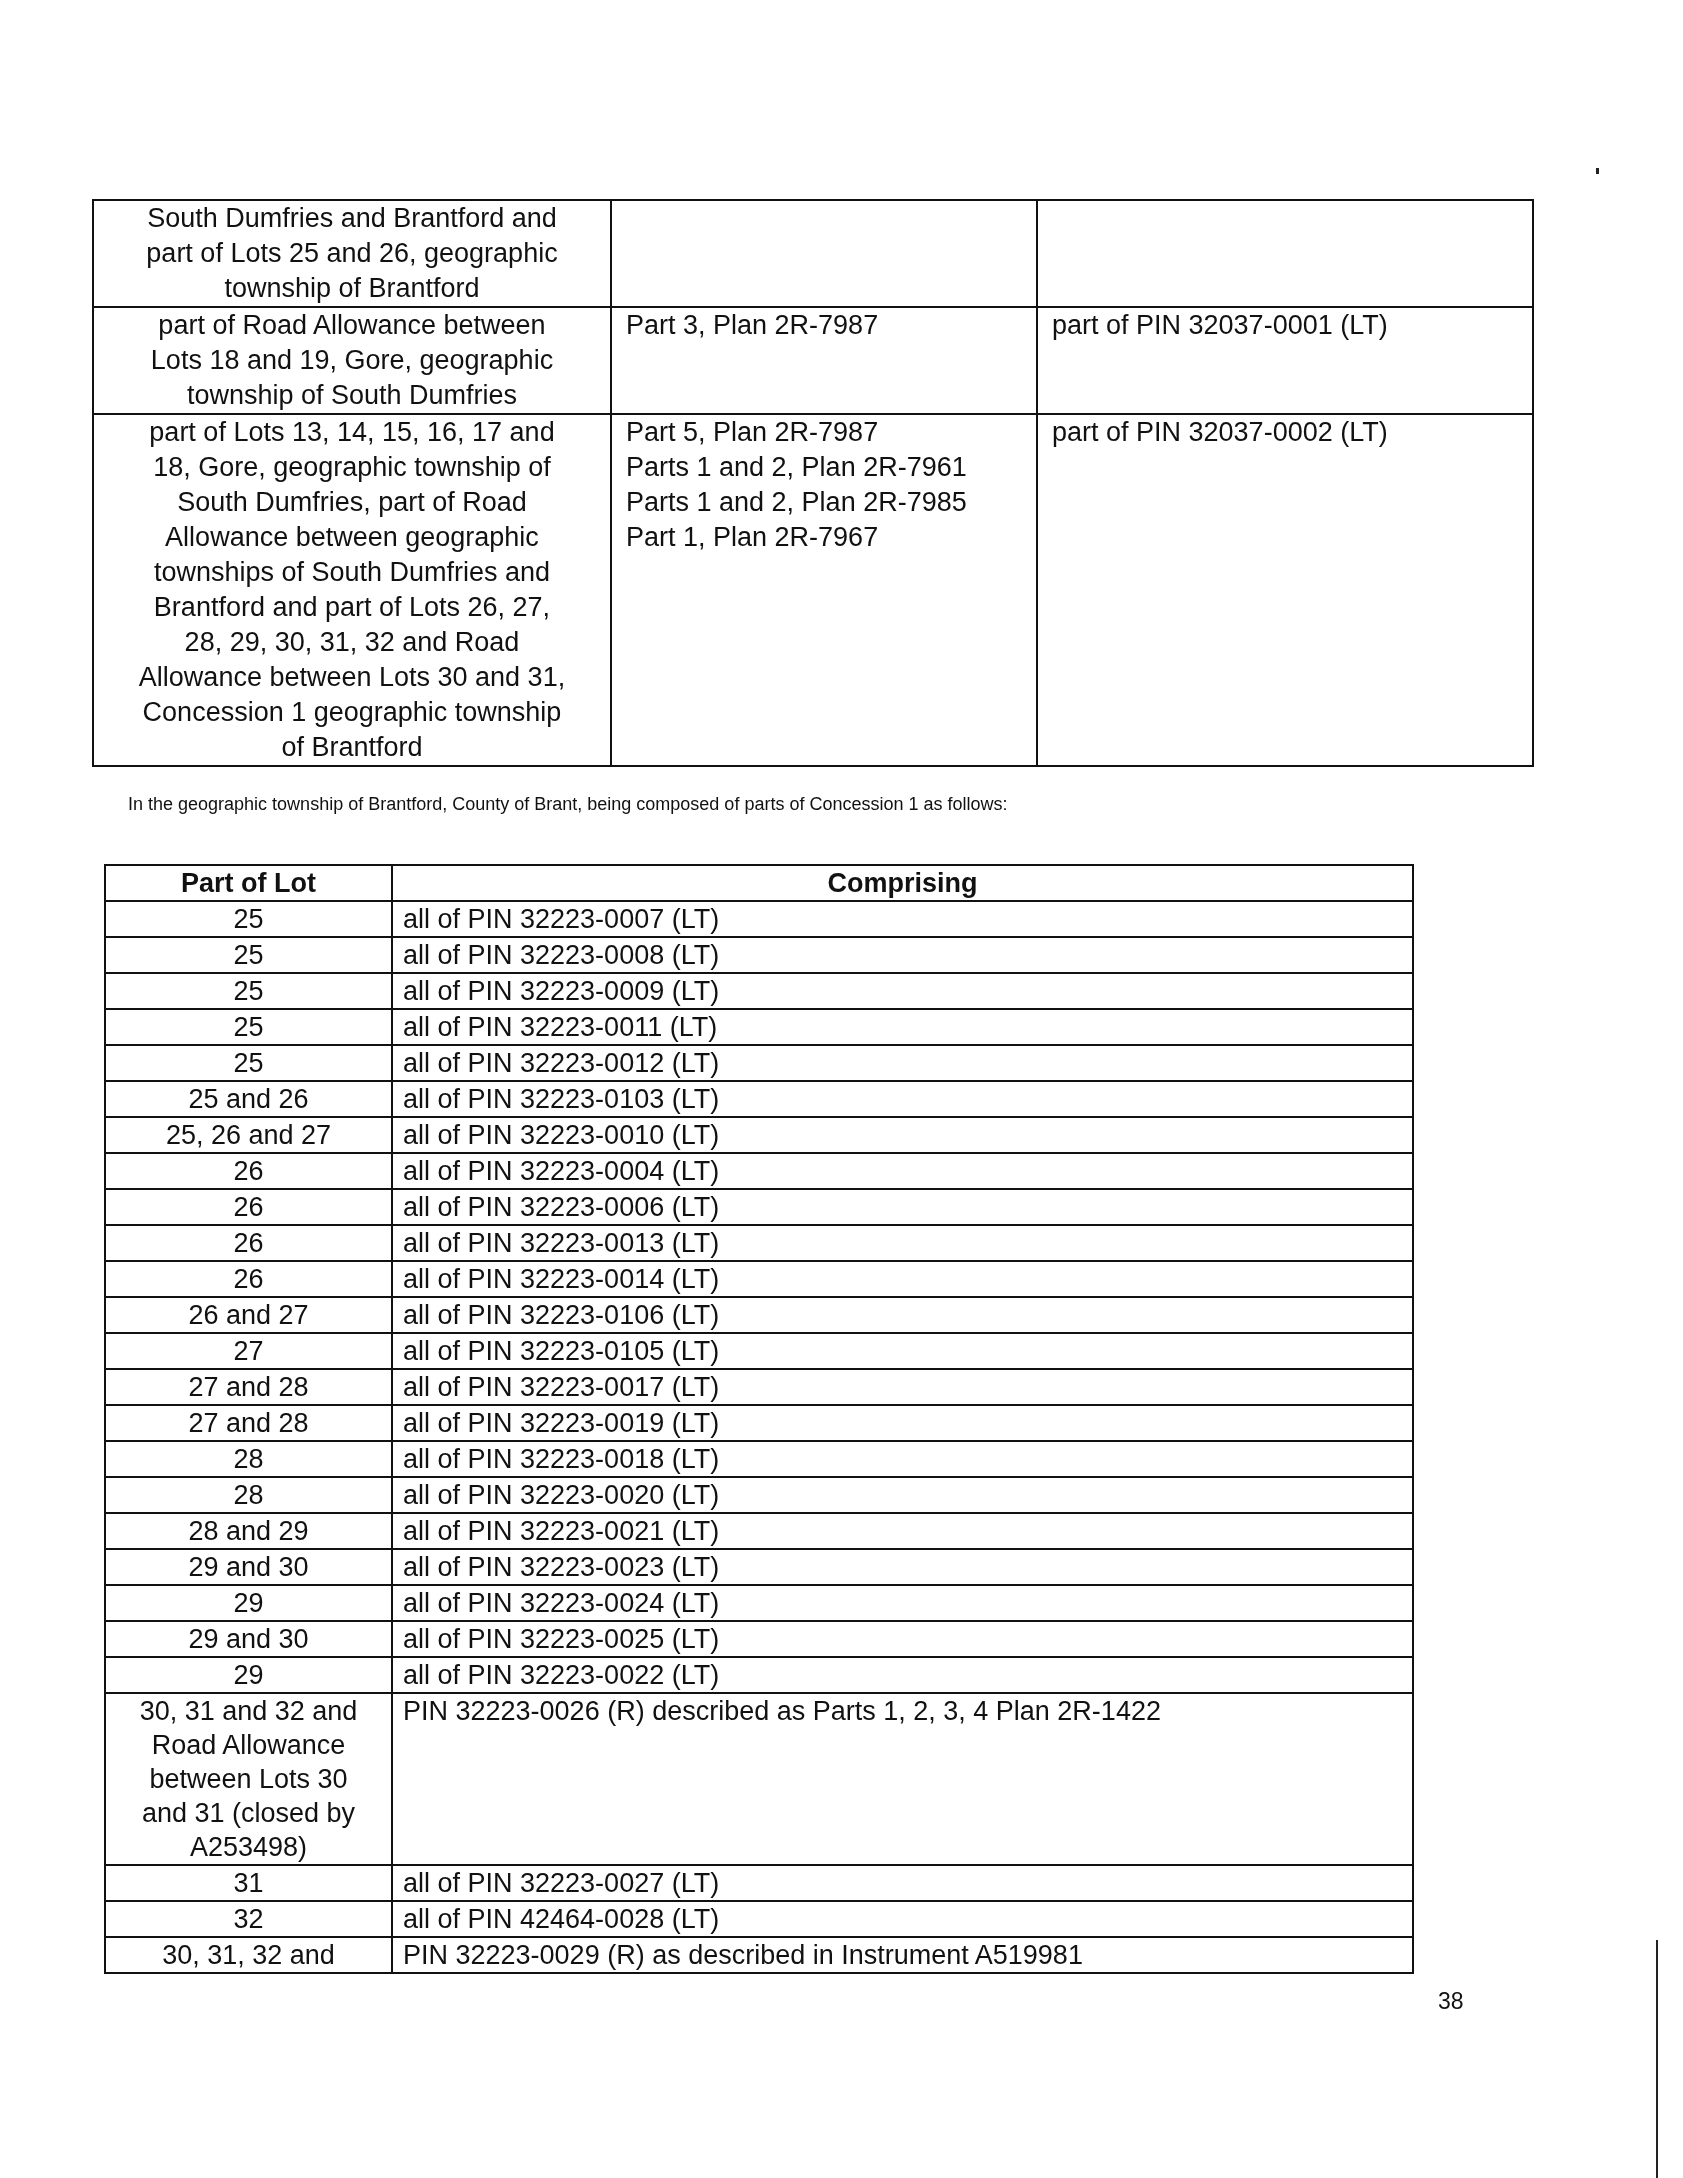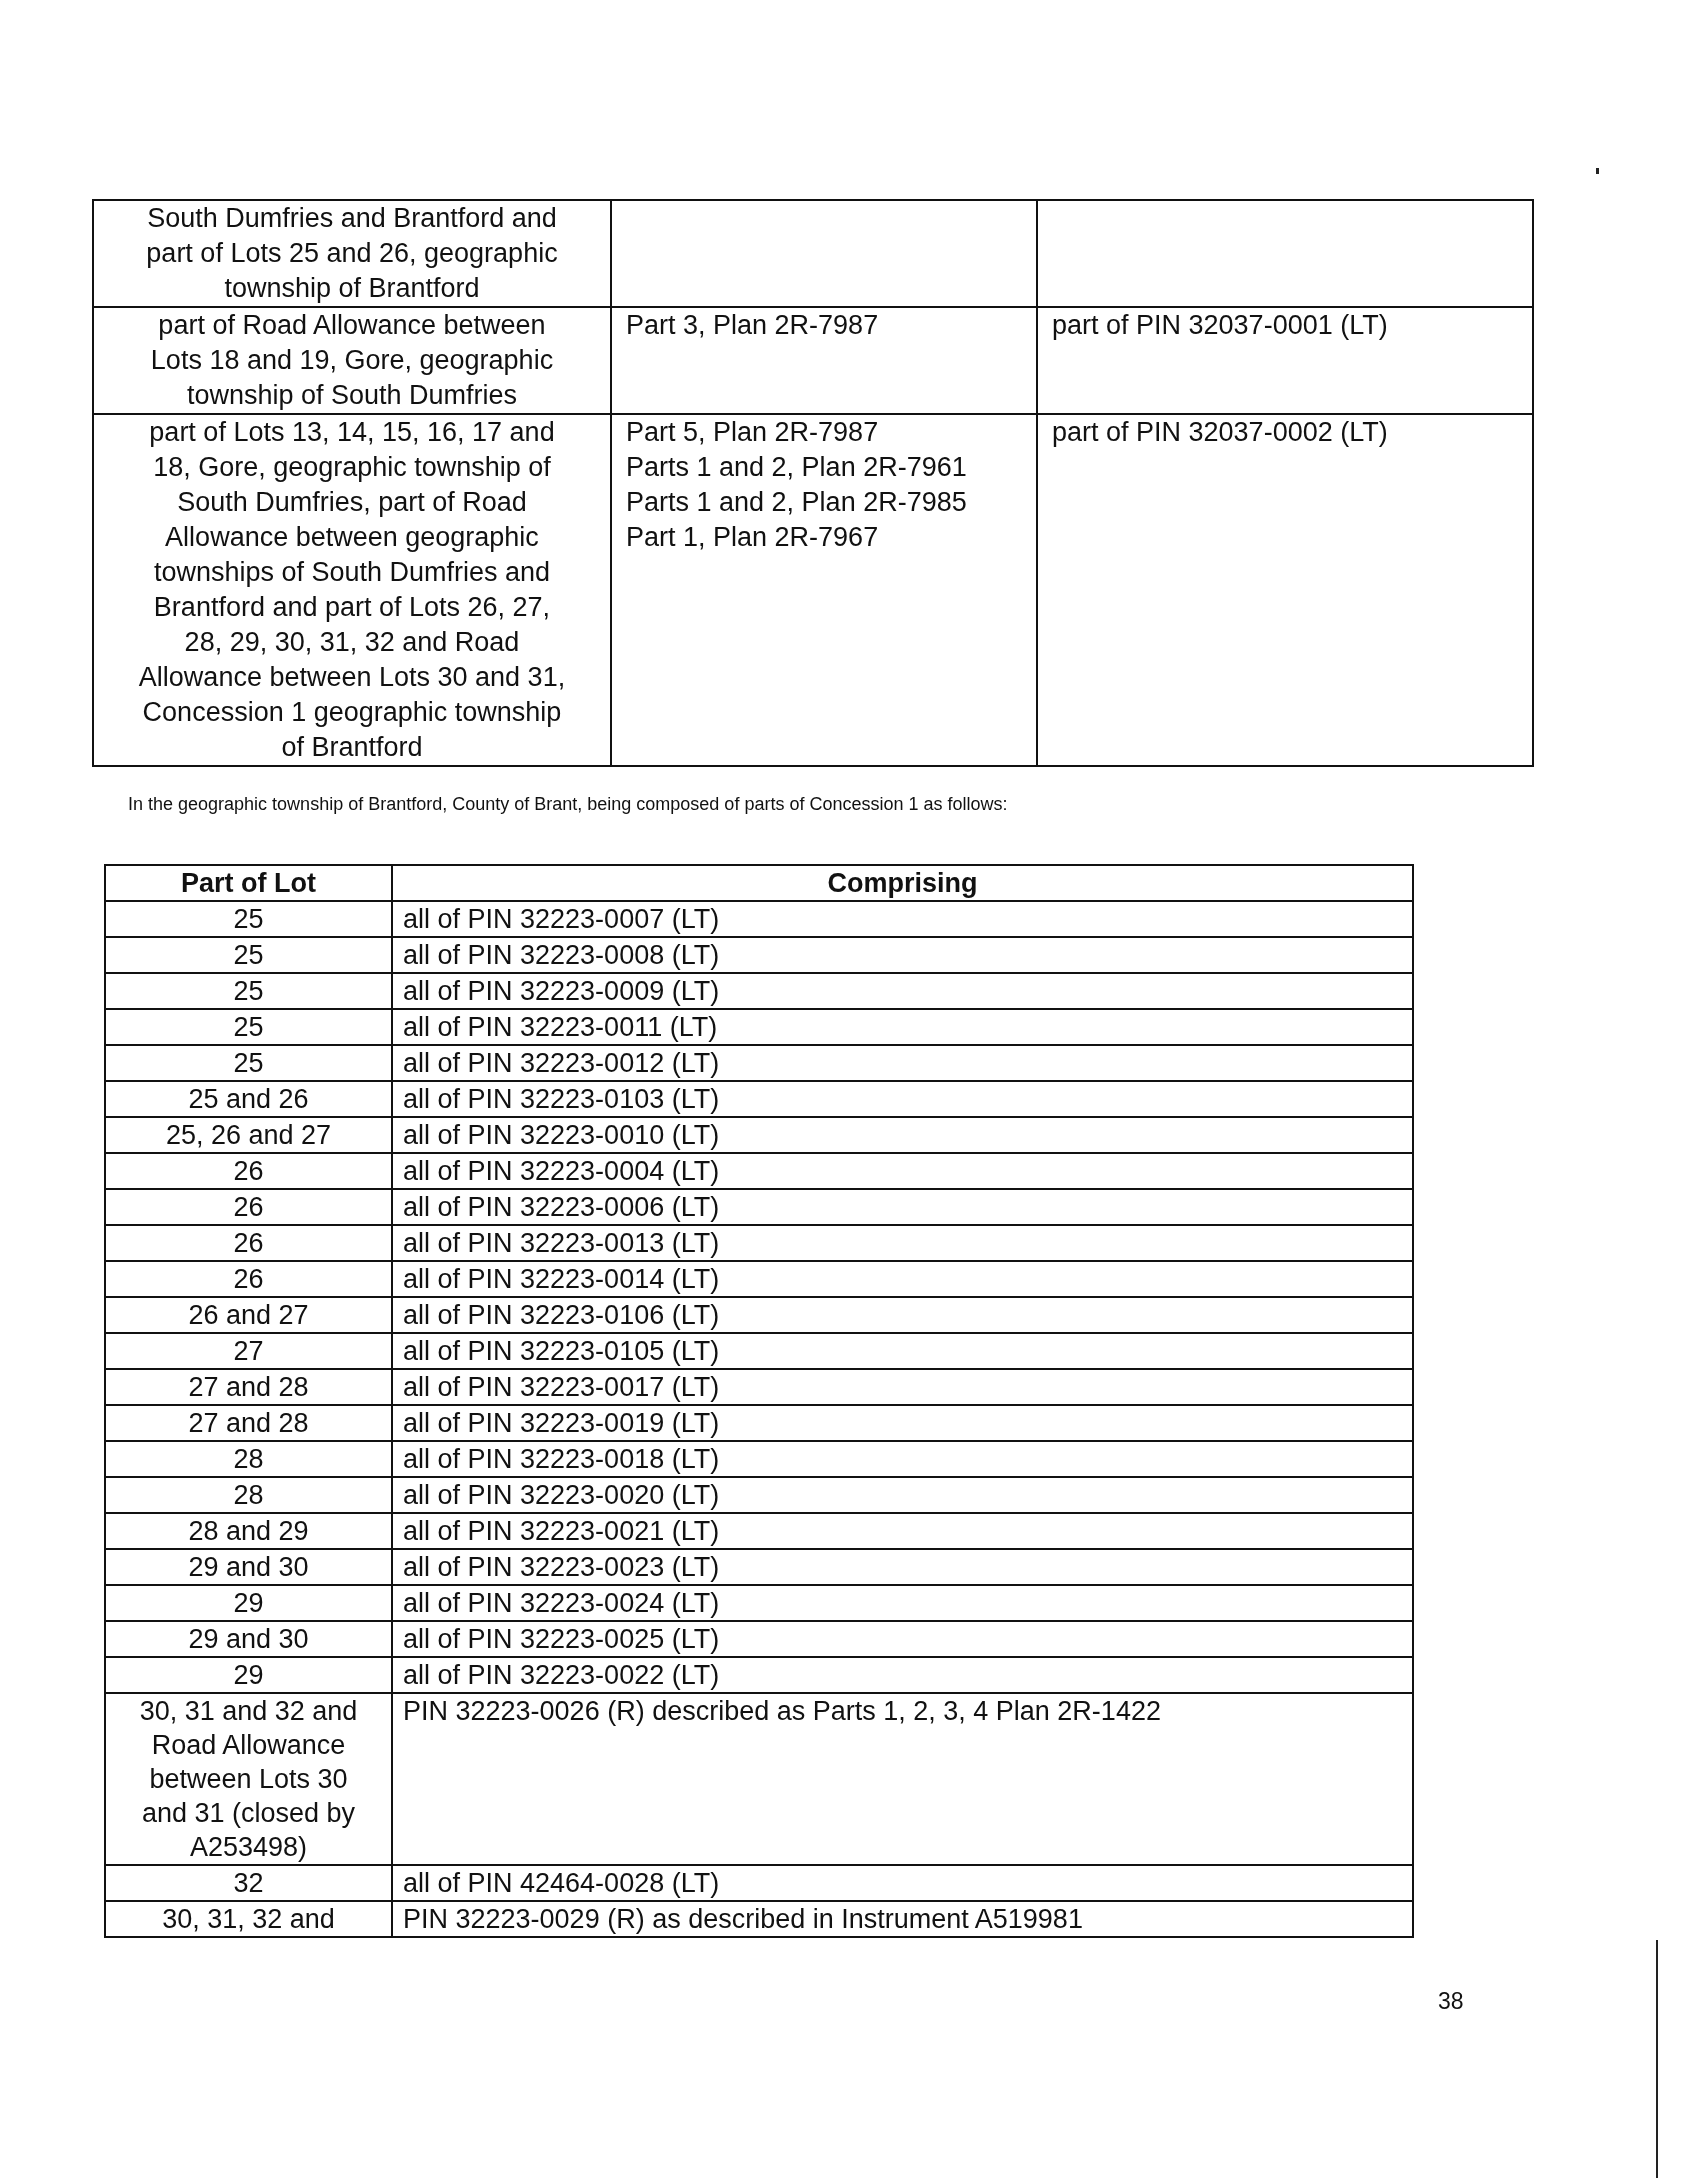--- a/index.html
+++ b/index.html
@@ -220,20 +220,26 @@
           <span class="line">30, 31 and 32 and</span>
           <span class="line">Road Allowance</span>
           <span class="line">between Lots 30</span>
           <span class="line">and 31 (closed by</span>
           <span class="line">A253498)</span>
         </td>
         <td class="comp">PIN 32223-0026 (R) described as Parts 1, 2, 3, 4 Plan 2R-1422</td>
       </tr>
       <tr>
         <td class="lot">
+          <span class="line">31</span>
+        </td>
+        <td class="comp">all of PIN 32223-0027 (LT)</td>
+      </tr>
+      <tr>
+        <td class="lot">
           <span class="line">32</span>
         </td>
         <td class="comp">all of PIN 42464-0028 (LT)</td>
       </tr>
       <tr>
         <td class="lot">
           <span class="line">30, 31, 32 and</span>
         </td>
         <td class="comp">PIN 32223-0029 (R) as described in Instrument A519981</td>
       </tr>

